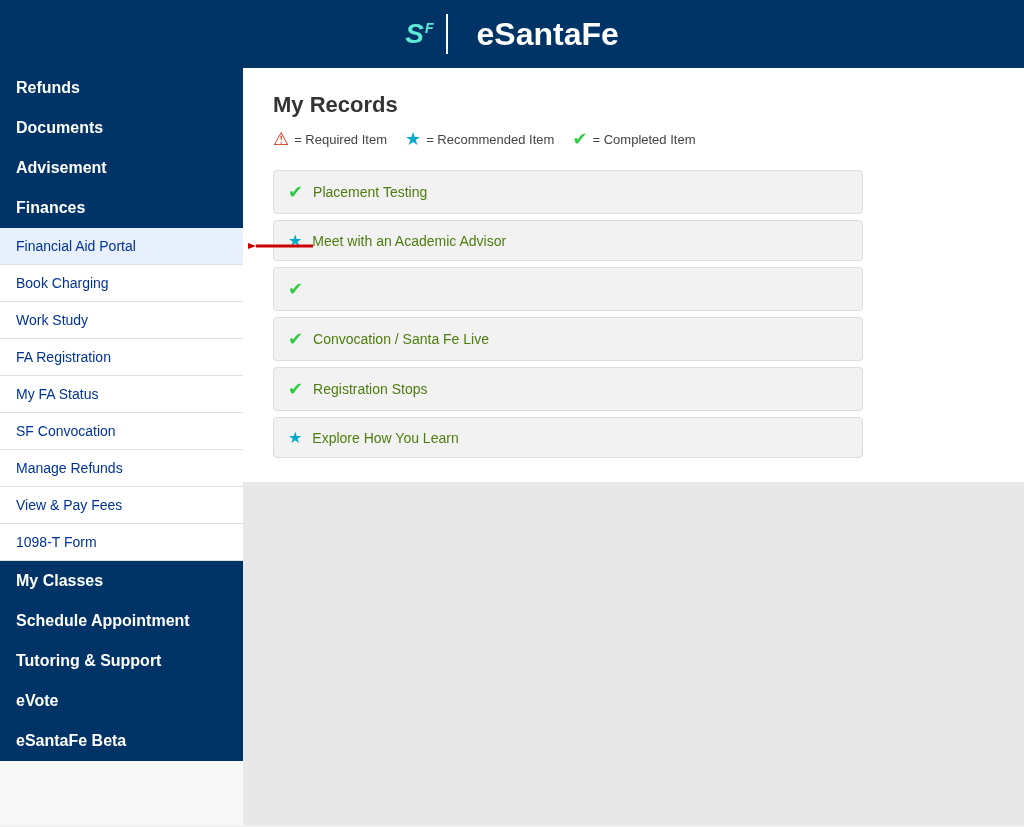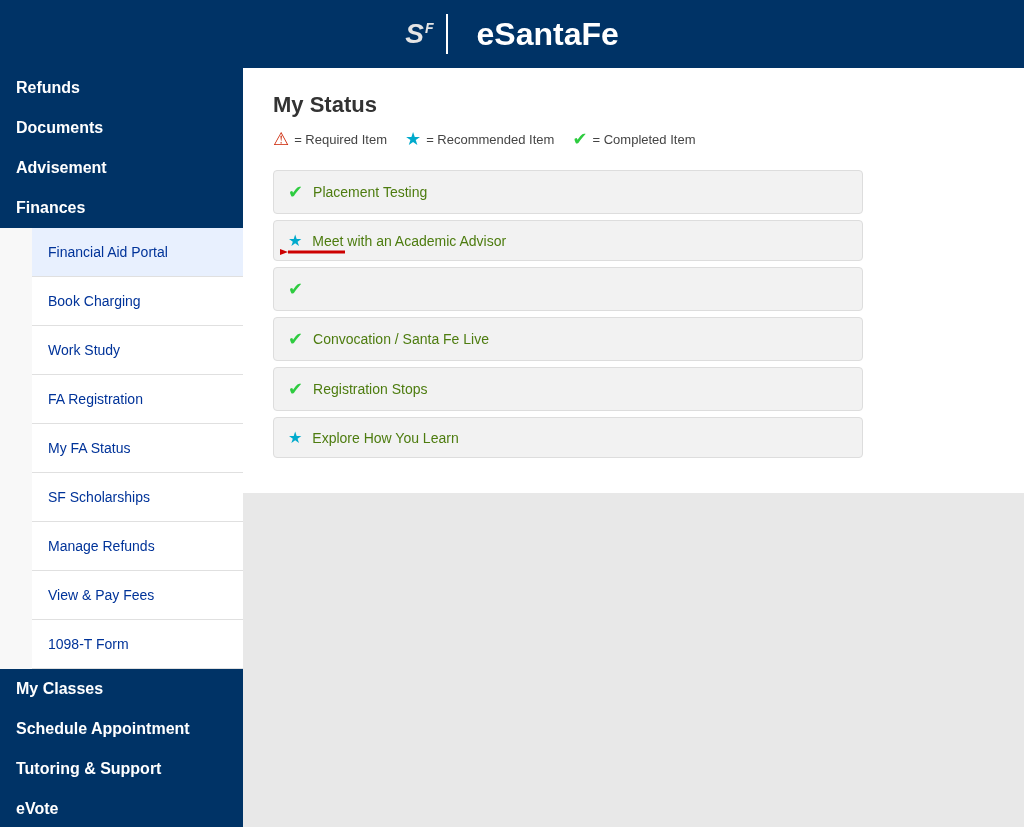--- a/index.html
+++ b/index.html
@@ -14,21 +14,21 @@
       display: flex;
       align-items: center;
       justify-content: center;
       gap: 12px;
     }
     .header-logo {
       font-size: 28px;
       font-weight: bold;
       letter-spacing: 1px;
       font-style: italic;
-      color: #e5e5e5;
+      color: #5eead4;
     }
     .header-logo .sf-sub { font-size: 14px; vertical-align: super; }
     .header-divider {
       width: 2px;
       height: 40px;
       background: white;
       display: inline-block;
     }
     .header-title {
       font-size: 32px;
@@ -56,27 +56,26 @@
       color: white;
       padding: 11px 16px;
       font-size: 16px;
       font-weight: bold;
       cursor: pointer;
     }
 
     .sidebar-item {
       background: white;
       color: #003399;
-      padding: 16px 16px;
+      padding: 10px 16px;
       font-size: 14px;
       border-bottom: 1px solid #e0e0e0;
       cursor: pointer;
       display: flex;
       align-items: flex-start;
-      margin-left: 32px;
     }
 
     .sidebar-item.active {
       background: #e8f0fe;
     }
 
     
     .content {
       flex: 1;
       background: white;
@@ -193,37 +192,37 @@
           </defs>
           <line x1="65" y1="14" x2="8" y2="14" stroke="#cc0000" stroke-width="3" marker-end="url(#arrowhead)"></line>
         </svg>
       </div>
     </div>
 
     <div class="sidebar-item">Book Charging</div>
     <div class="sidebar-item">Work Study</div>
     <div class="sidebar-item">FA Registration</div>
     <div class="sidebar-item">My FA Status</div>
-    <div class="sidebar-item">SF Scholarships</div>
+    <div class="sidebar-item">SF Convocation</div>
     <div class="sidebar-item">Manage Refunds</div>
     <div class="sidebar-item">View &amp; Pay Fees</div>
     <div class="sidebar-item">1098-T Form</div>
 
     <div class="sidebar-section-header">My Classes</div>
     <div class="sidebar-section-header">Schedule Appointment</div>
     <div class="sidebar-section-header">Tutoring &amp; Support</div>
     <div class="sidebar-section-header">eVote</div>
     <div class="sidebar-section-header">eSantaFe Beta</div>
 
   </nav>
 
   <div class="content-wrapper">
     <div class="content">
 
-      <h1 class="content-title">My Status</h1>
+      <h1 class="content-title">My Records</h1>
 
       <div class="legend">
         <div class="legend-item">
           <span style="color:#cc2200; font-size:18px;">⚠</span>
           <span>= Required Item</span>
         </div>
         <div class="legend-item">
           <span style="color:#00aacc; font-size:18px;">★</span>
           <span>= Recommended Item</span>
         </div>

